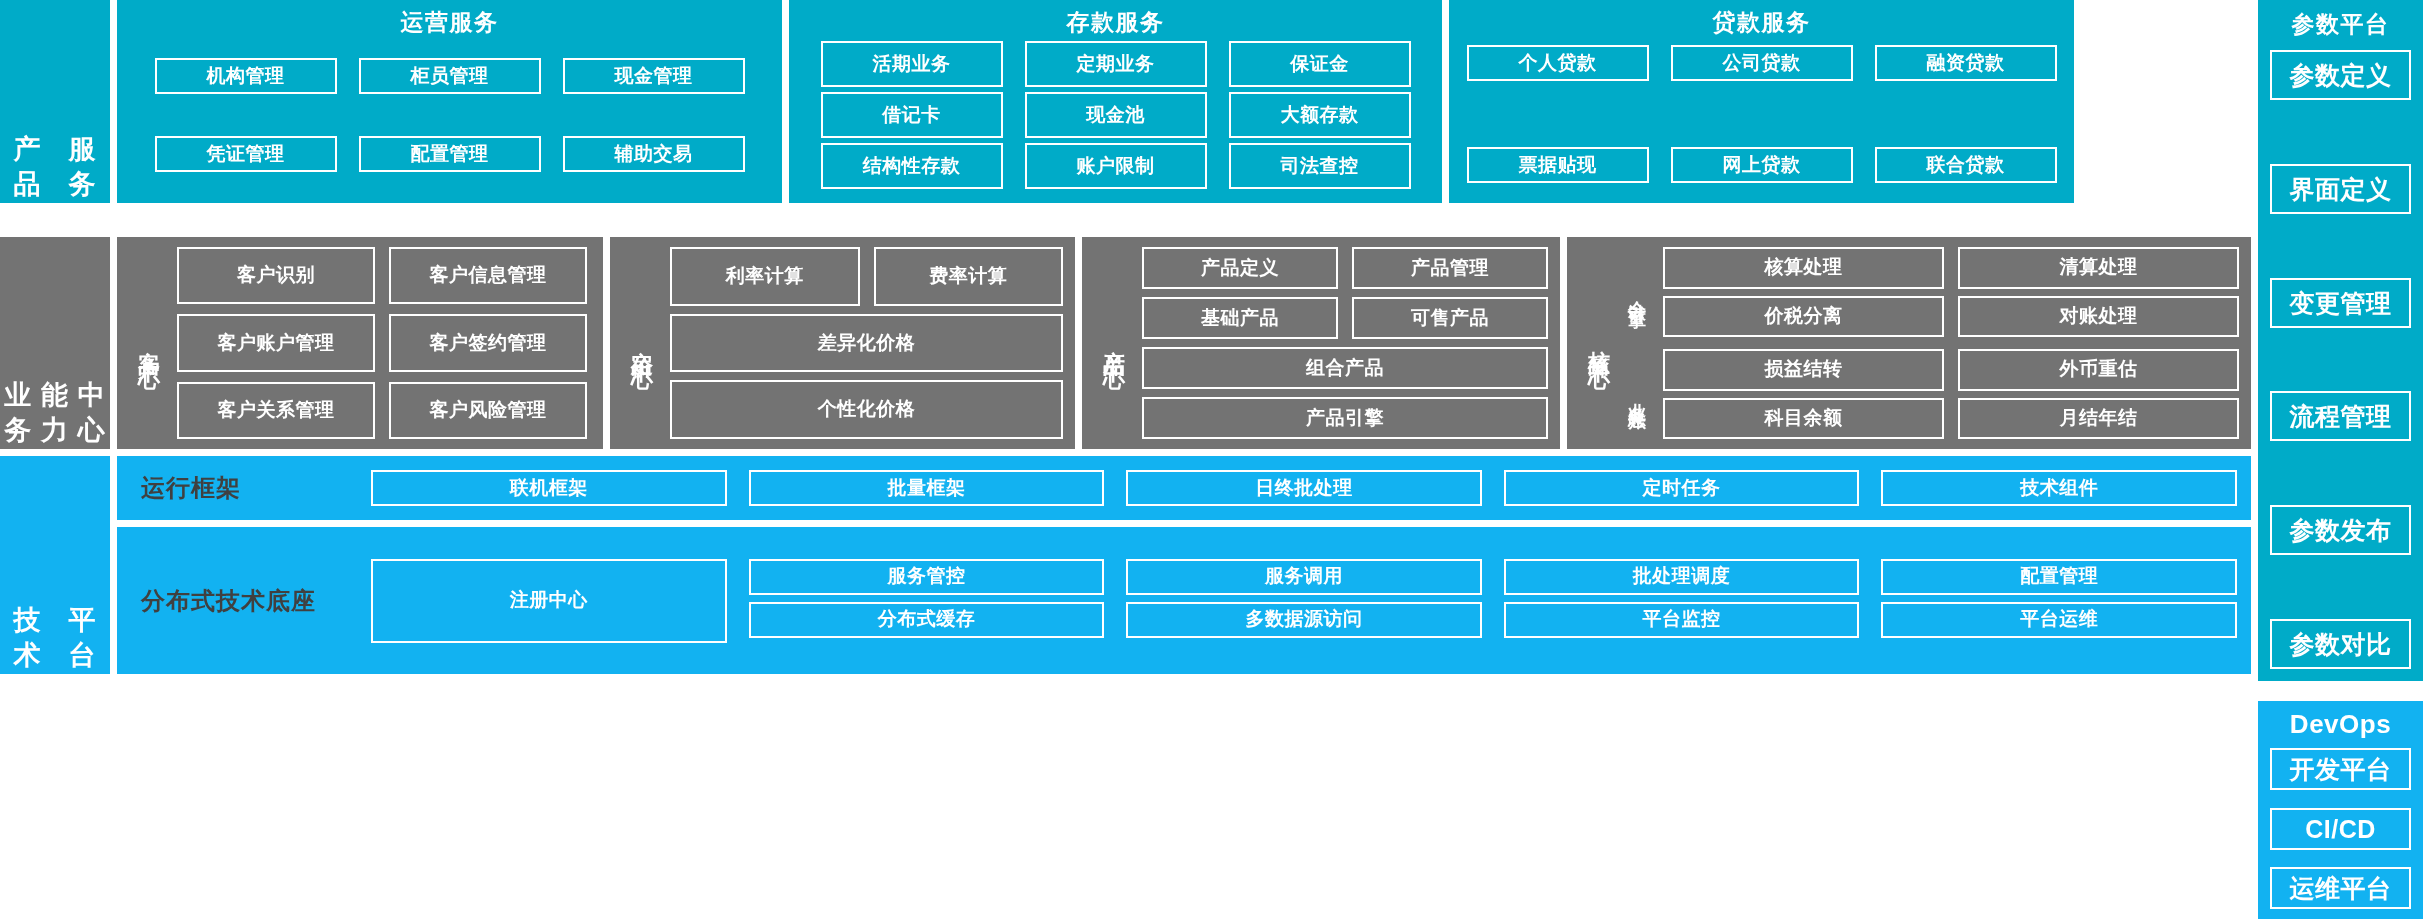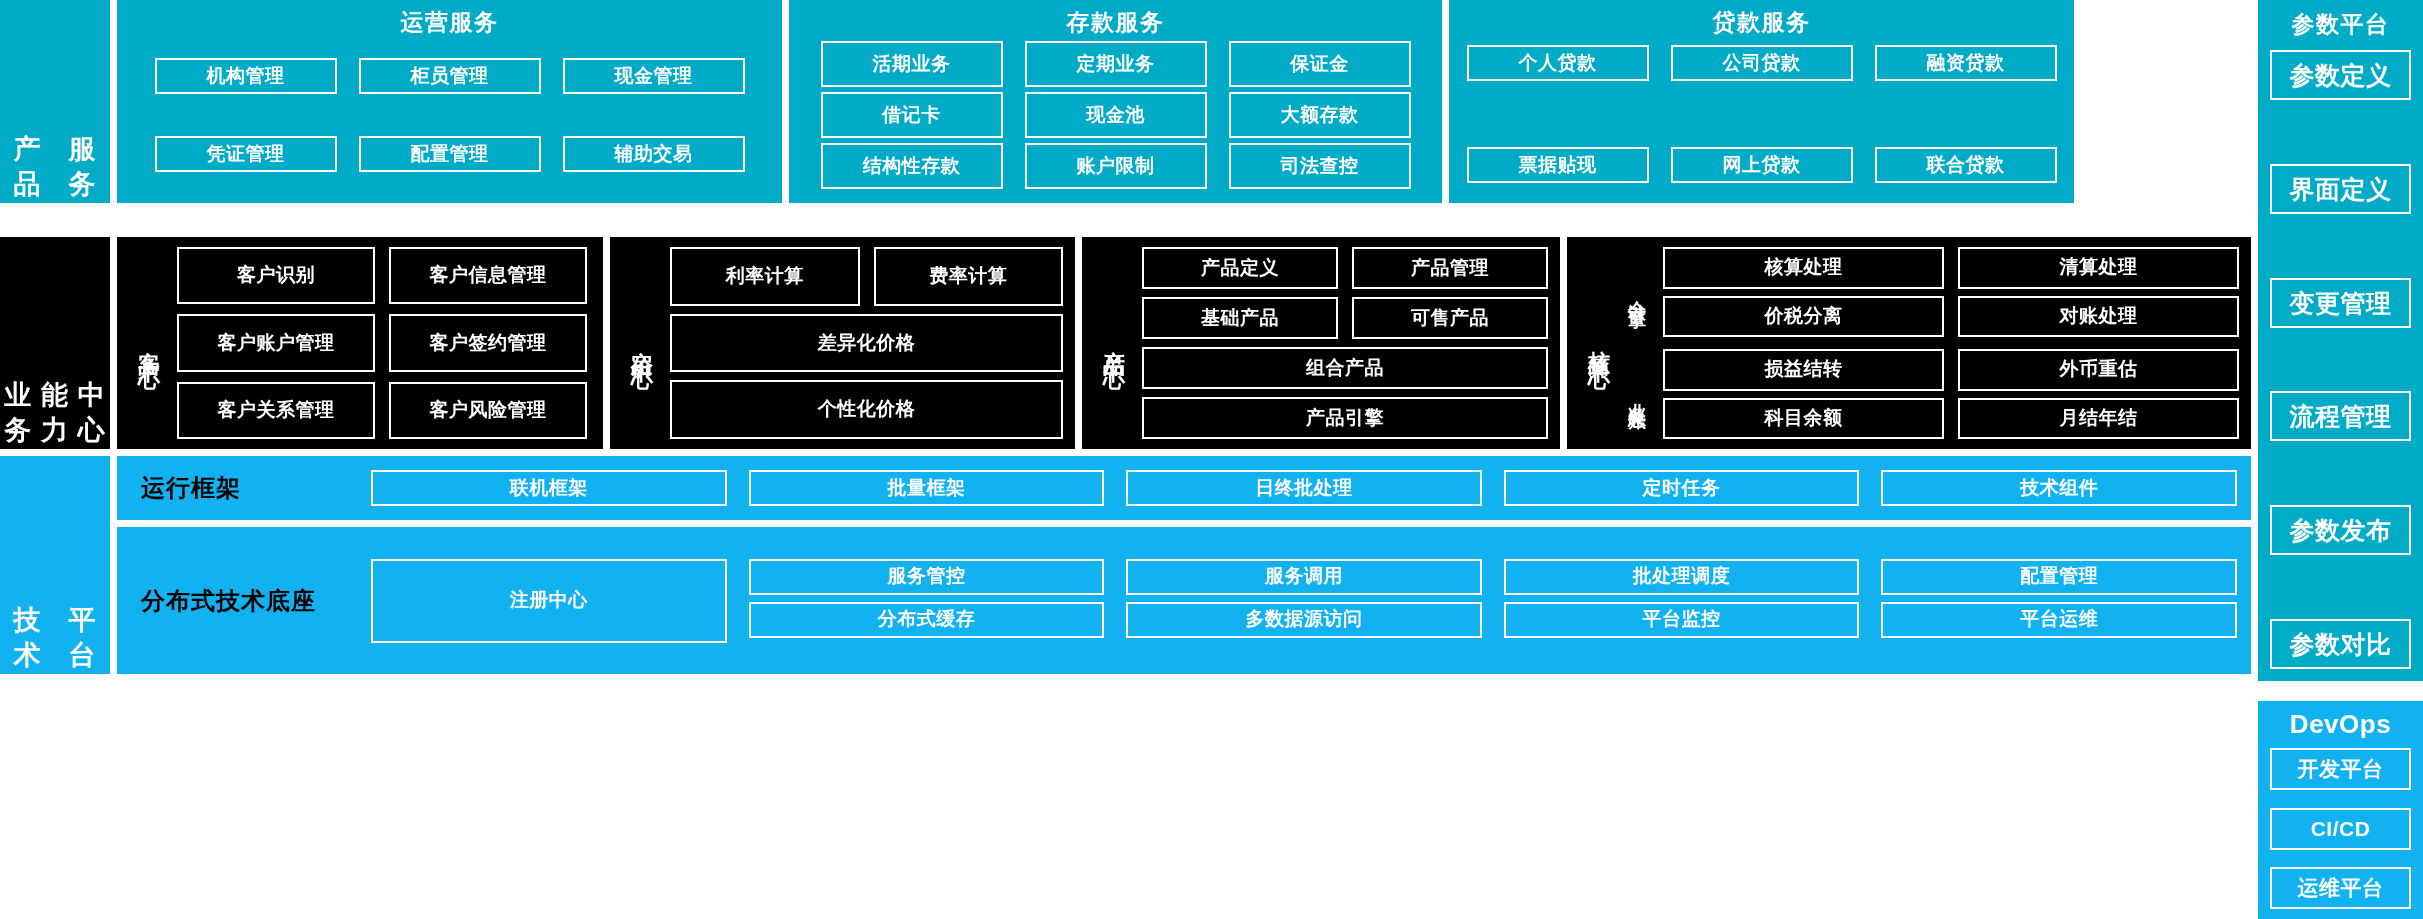--- a/index.html
+++ b/index.html
@@ -31,21 +31,21 @@
     color: #ffffff;
     font-size: 27px;
     font-weight: bold;
     line-height: 1.32;
     letter-spacing: 1px;
   }
   .band-body { flex: 1 1 auto; display: flex; gap: 7px; min-width: 0; }
 
   
   .teal   { background: #00ABC8; }
-  .gray   { background: #000000; margin-top: 27px; }
+  .gray   { background: #737373; margin-top: 27px; }
   .blue   { background: #12B2F1; }
 
   .tile {
     border: 2px solid #ffffff;
     color: #ffffff;
     display: flex;
     align-items: center;
     justify-content: center;
     text-align: center;
     font-size: 19px;
@@ -162,21 +162,21 @@
   .acct-rows { flex: 1 1 auto; display: flex; flex-direction: column; gap: 7px; padding-left: 8px; min-width: 0; }
   .acct-rows .grid-row { display: flex; gap: 14px; flex: 1 1 0; }
   .acct-rows .grid-row .tile { flex: 1 1 0; min-width: 0; }
 
   
   #row-tech { height: 218px; }
   #row-tech .band-body { flex-direction: column; gap: 7px; }
   .tech-strip { display: flex; align-items: center; padding: 8px 14px; gap: 0; }
   .tech-strip-label {
     flex: 0 0 240px;
-    color: #000000;
+    color: #404040;
     font-size: 24px;
     font-weight: bold;
     letter-spacing: 1px;
     padding-left: 10px;
   }
   .tech-cols { flex: 1 1 auto; display: flex; gap: 22px; min-width: 0; }
   .tech-col { flex: 1 1 0; display: flex; flex-direction: column; gap: 7px; min-width: 0; }
   .tech-col .tile { height: 36px; font-size: 19px; }
   #strip-runtime { flex: 0 0 64px; }
   #strip-base { flex: 1 1 auto; }
@@ -190,21 +190,21 @@
     height: 218px;
     display: flex;
     flex-direction: column;
     align-items: center;
     padding: 8px 12px 10px 12px;
   }
   #rail-devops .rail-title {
     color: #ffffff; font-size: 26px; font-weight: bold; letter-spacing: .5px; margin-bottom: 8px;
   }
   #rail-devops .rail-items { flex: 1 1 auto; width: 100%; display: flex; flex-direction: column; justify-content: space-between; gap: 7px; }
-  #rail-devops .tile { height: 42px; width: 100%; font-size: 21px; }
+  #rail-devops .tile { height: 42px; width: 100%; font-size: 25px; }
 
   
   #row-product .band-left-label,
   #row-capability .band-left-label,
   #row-tech .band-left-label { flex: 0 0 110px; }
 
   
   #row-product .band-body,
   #row-capability .band-body { padding-right: 172px; }
   #row-tech .band-body { padding-right: 172px; }

